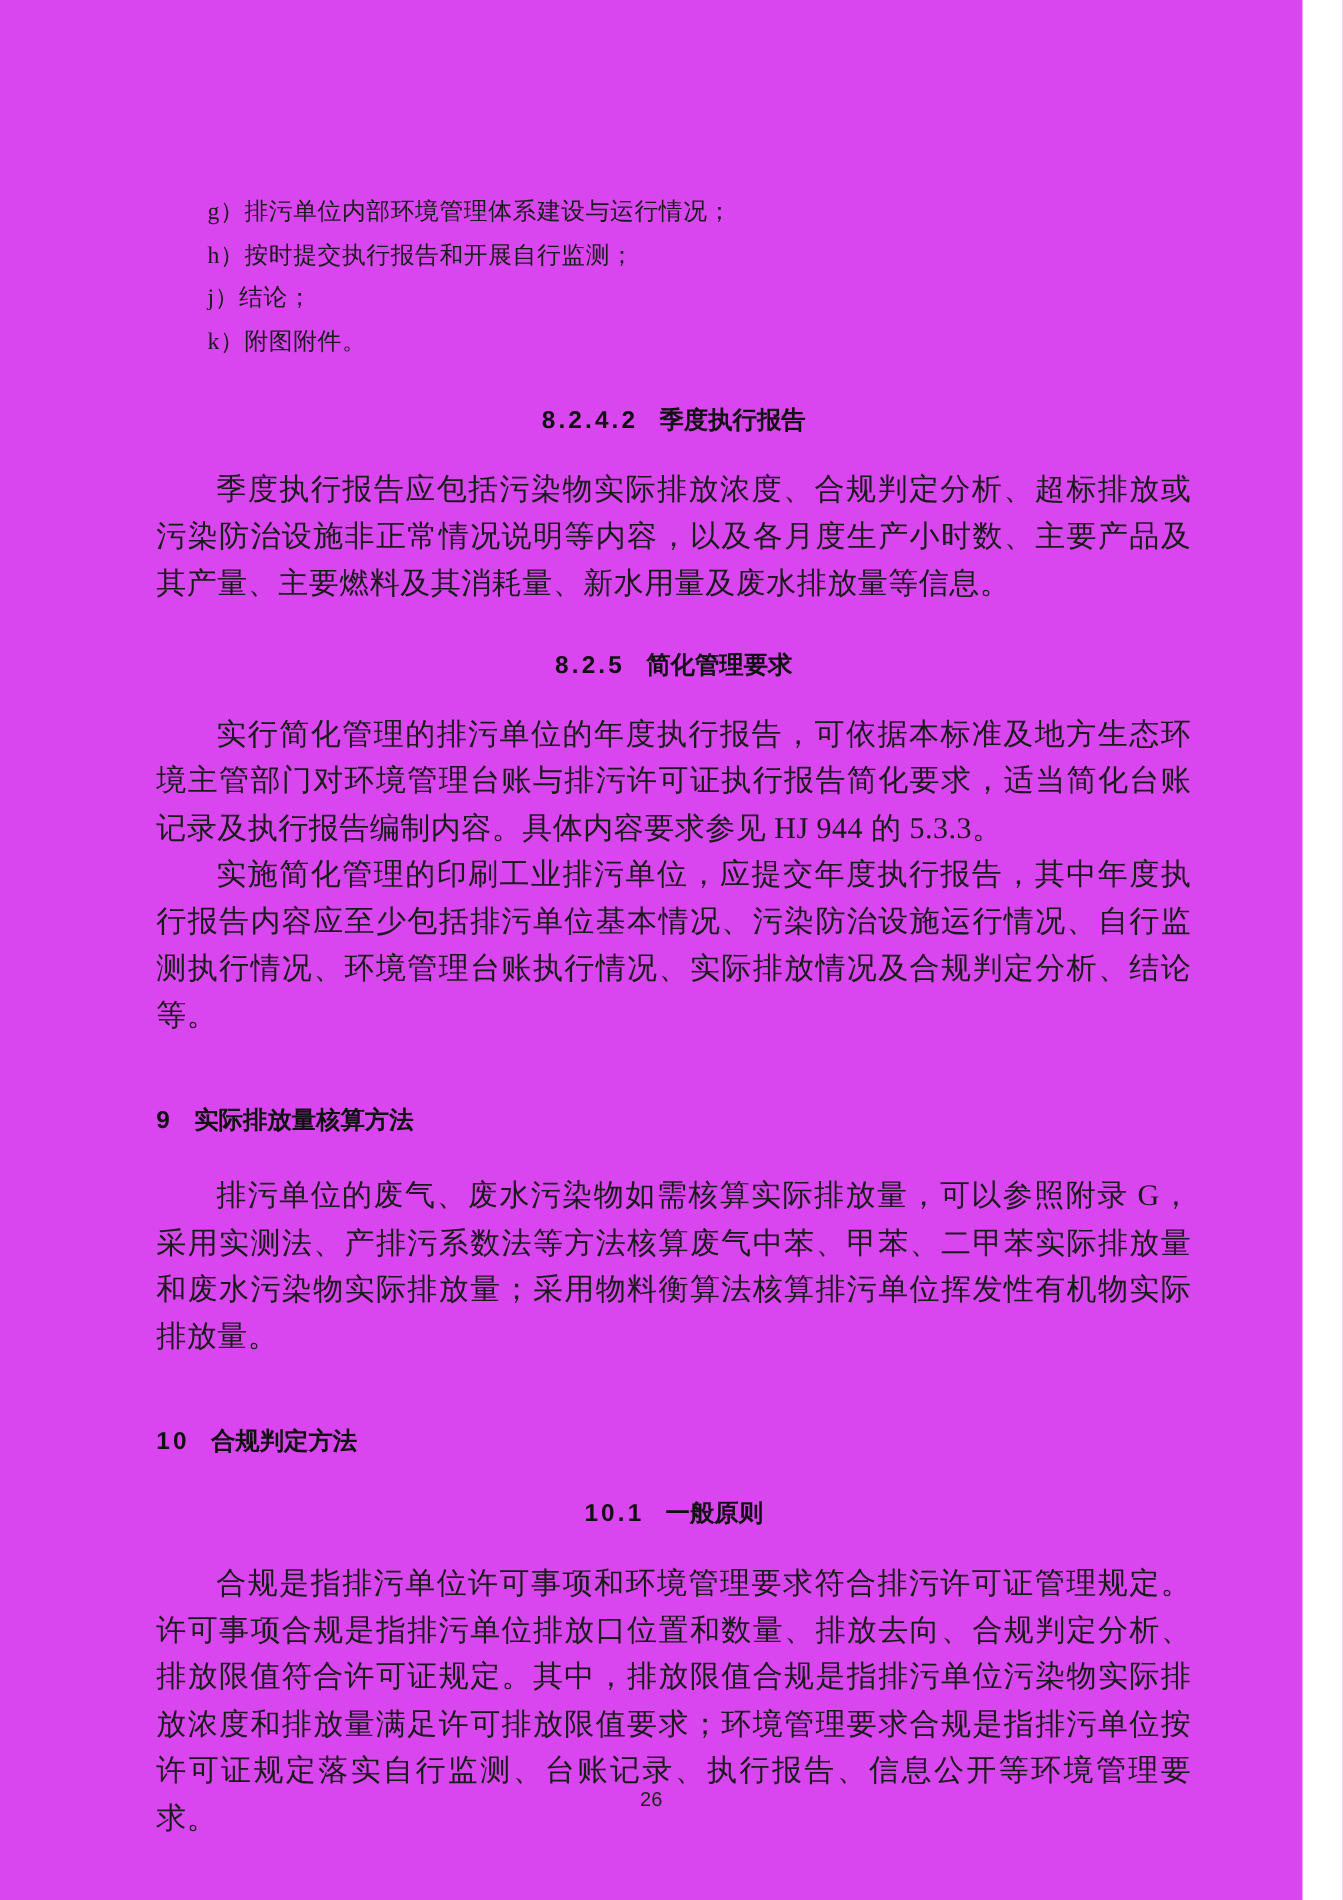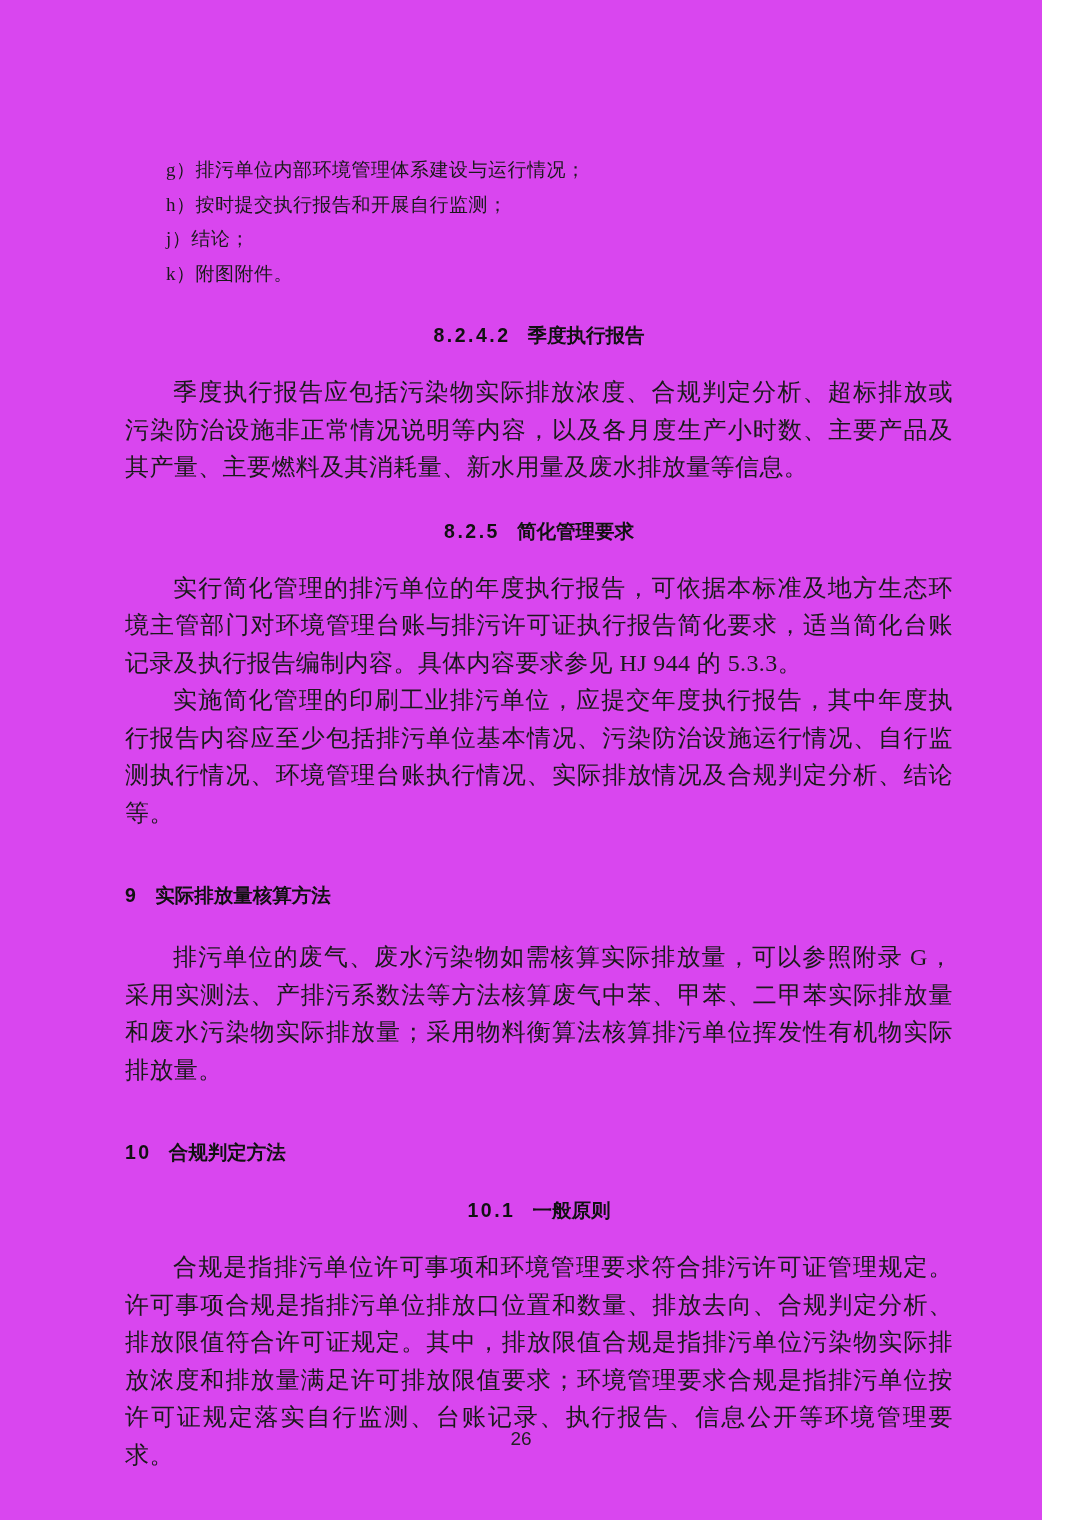--- a/index.html
+++ b/index.html
@@ -52,21 +52,21 @@
     margin-right: 17px;
     font-weight: bold;
   }
   .footer {
     position: absolute;
     left: 0;
     bottom: 70px;
     width: 100%;
     text-align: center;
     font-family: "Liberation Sans", "DejaVu Sans", sans-serif;
-    font-size: 19px;
+    font-size: 16px;
     color: #222;
   }
 </style>
 </head>
 <body>
 
 <div class="page">
   <div class="content">
 
     <ul class="alpha-list">

